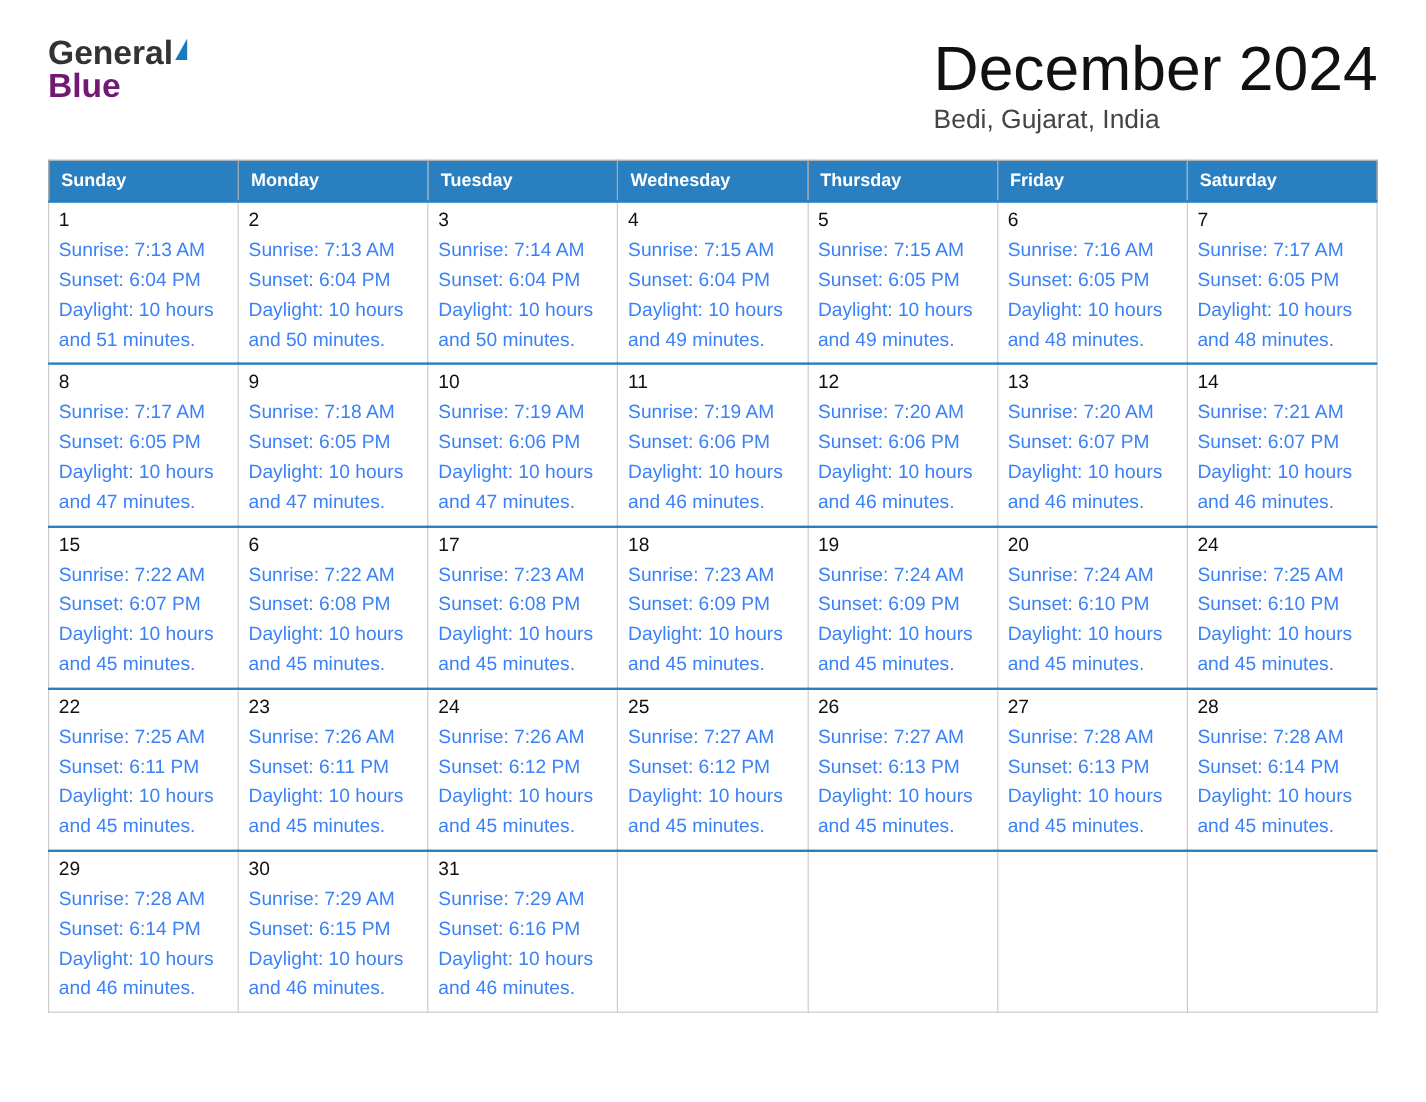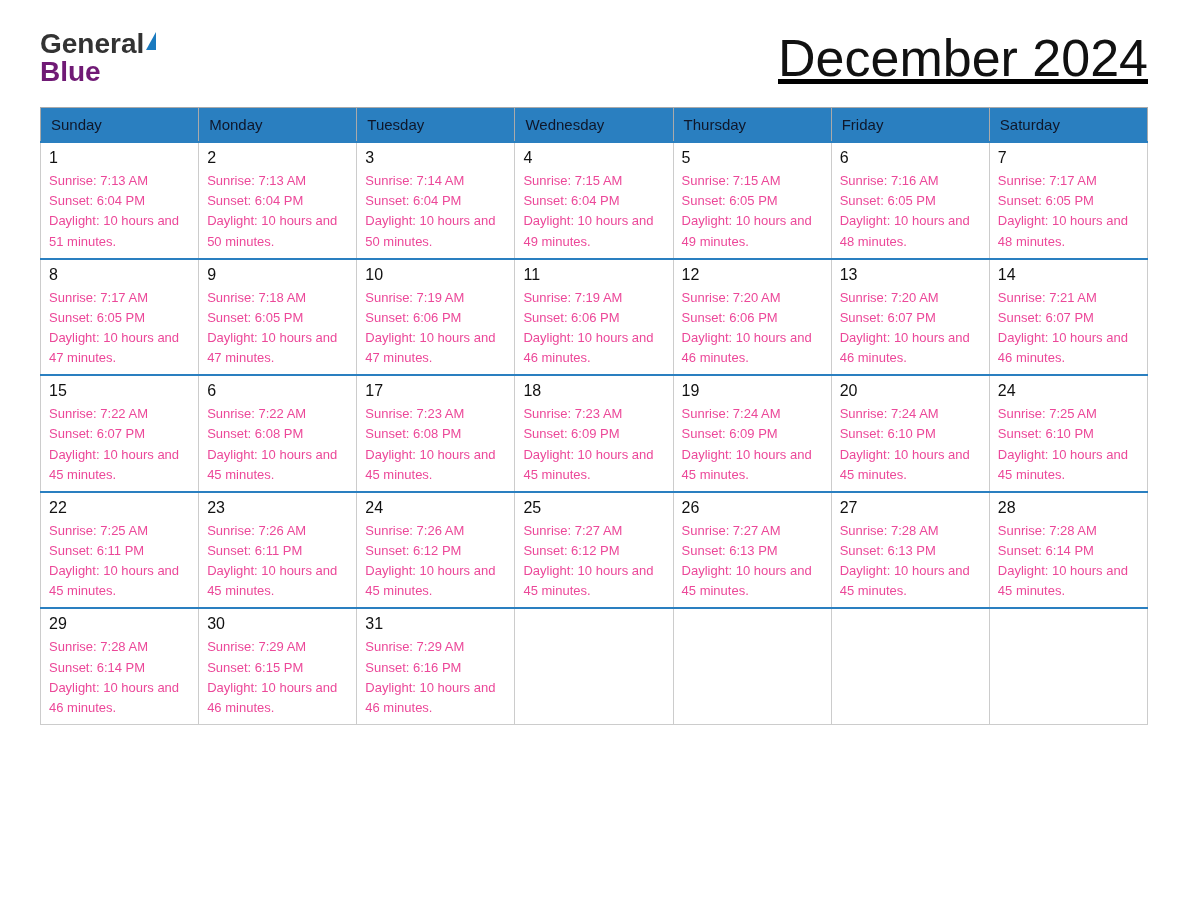--- a/index.html
+++ b/index.html
@@ -43,42 +43,41 @@
       margin-left: 2px;
       vertical-align: middle;
       position: relative;
       top: -3px;
     }
     .logo-text-row {
       display: flex;
       align-items: center;
     }
     .title-block {
-      text-decoration: underline;
     }
     .title-month {
       font-size: 52px;
       font-weight: normal;
       color: #111;
       line-height: 1.1;
     }
     .title-location {
       font-size: 22px;
       color: #444;
     }
     .calendar {
       width: 100%;
       border-collapse: collapse;
       border: 1px solid #aaa;
     }
     .calendar th {
       background-color: #2a7fc0;
-      color: #0f172a;
+      color: #ffffff;
       font-size: 15px;
-      font-weight: normal;
+      font-weight: bold;
       padding: 8px 10px;
       text-align: left;
       border: 1px solid #aaa;
     }
     .calendar td {
       vertical-align: top;
       padding: 6px 8px;
       border: 1px solid #ccc;
       width: 14.28%;
       font-size: 12.5px;
@@ -87,23 +86,23 @@
       min-height: 100px;
     }
     .day-number {
       font-size: 16px;
       font-weight: normal;
       color: #111;
       display: block;
       margin-bottom: 4px;
     }
     .day-info {
-      font-size: 13px;
+      font-size: 16px;
       line-height: 1.55;
-      color: #ec4899;
+      color: #3b82f6;
     }
     .calendar tbody tr {
       border-top: 2px solid #2a7fc0;
     }
     .empty-cell {
       background: #fff;
     }
   </style>
 </head>
 <body>
@@ -111,20 +110,21 @@
 <div class="header">
   <div class="logo">
     <div class="logo-text-row">
       <span class="logo-general">General</span>
       <span class="logo-triangle"></span>
     </div>
     <span class="logo-blue">Blue</span>
   </div>
   <div class="title-block">
     <div class="title-month">December 2024</div>
+    <div class="title-location">Bedi, Gujarat, India</div>
   </div>
 </div>
 
 <table class="calendar">
   <thead>
     <tr>
       <th>Sunday</th>
       <th>Monday</th>
       <th>Tuesday</th>
       <th>Wednesday</th>

